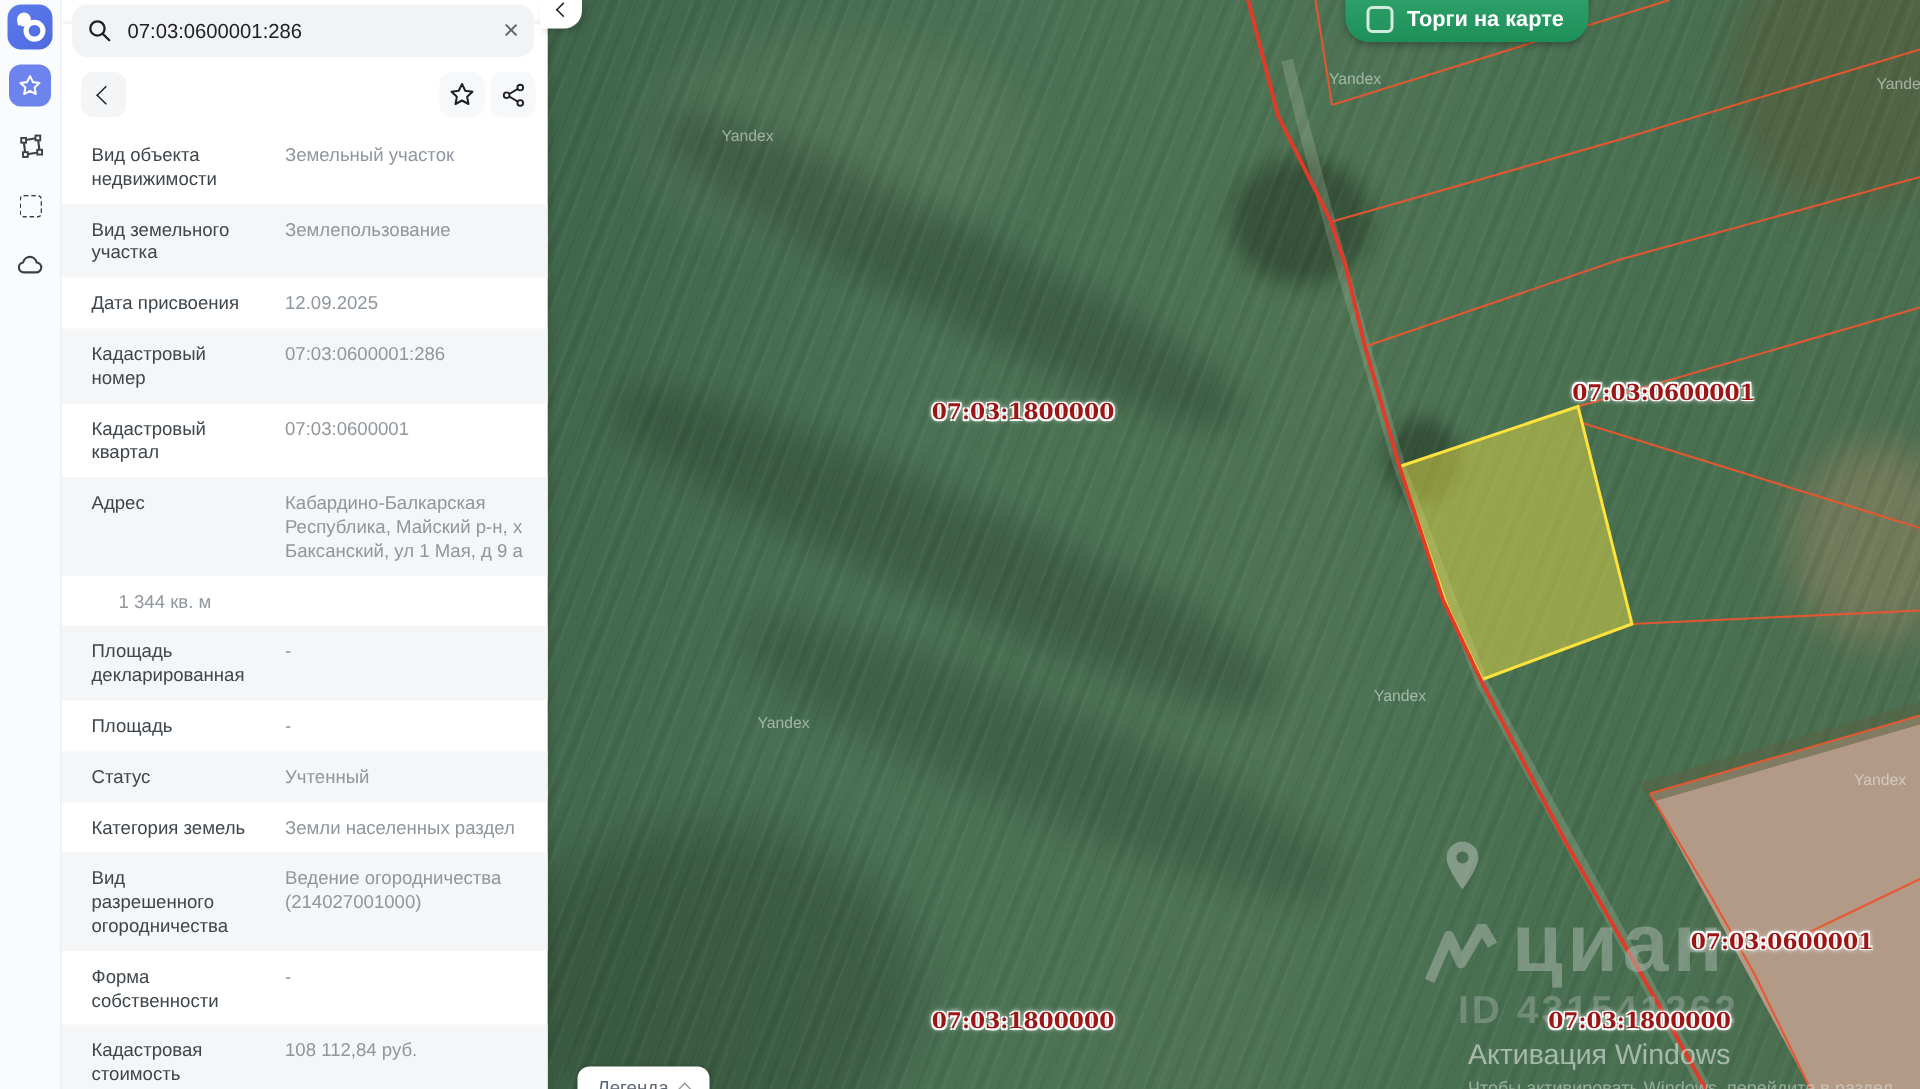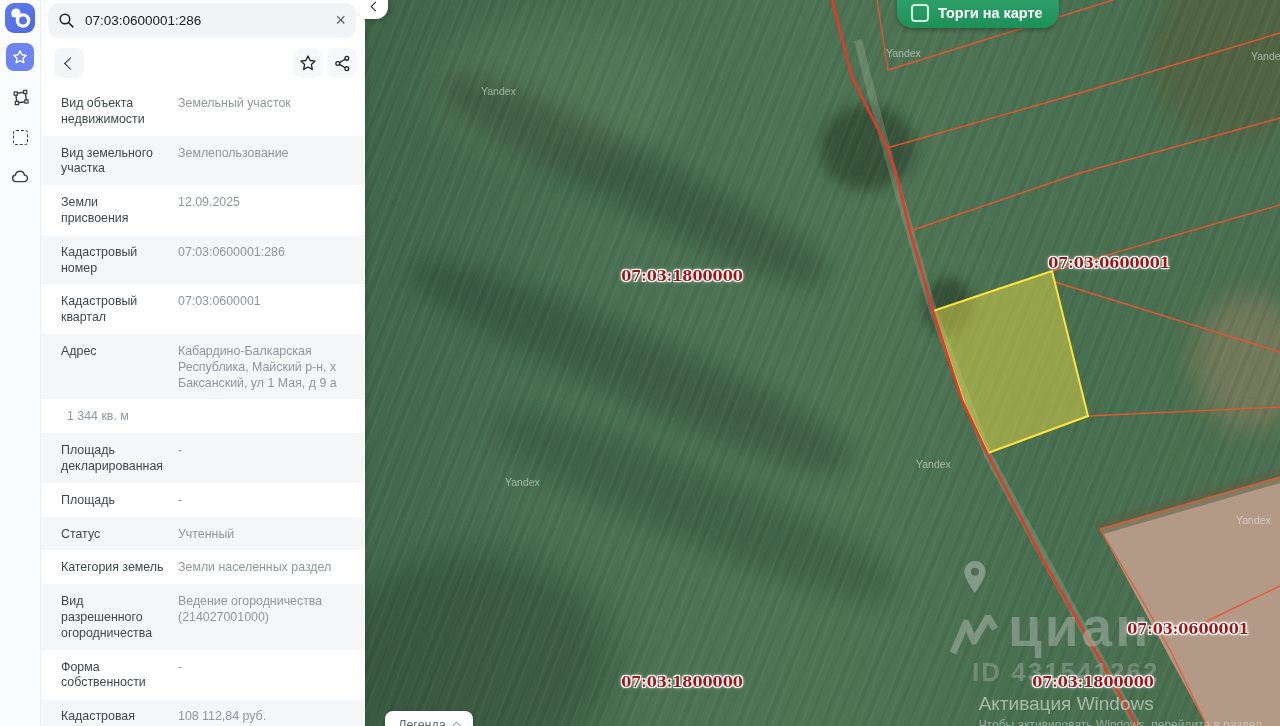--- a/index.html
+++ b/index.html
@@ -20,21 +20,21 @@
   .search-bar input{flex:1;border:none;background:transparent;outline:none;font-family:"Liberation Sans",sans-serif;font-size:13.5px;color:#202124;margin-left:8px;padding-bottom:1px;}
   .icon-btn{border:none;background:transparent;padding:0;display:flex;align-items:center;justify-content:center;cursor:pointer;}
   .close-x{font-size:18px;color:#5f6368;line-height:1;margin-top:-1px;}
   .head-btn{position:absolute;width:30px;height:30px;top:32px;border-radius:8px;background:#f4f5f7;display:flex;align-items:center;justify-content:center;cursor:pointer;}
   .chev-left{width:8px;height:8px;border-left:1.8px solid #202124;border-bottom:1.8px solid #202124;transform:rotate(45deg);margin-left:3px;}
 
   .rows{position:absolute;left:0;right:0;top:70px;}
   .row{display:flex;padding:8px 12px 8px 21px;font-size:12.4px;line-height:15.8px;box-sizing:border-box;min-height:29px;align-items:flex-start;}
   .row:nth-child(even){background:#f5f6f7;}
   .row .lbl{width:103px;flex:none;color:#3f464b;padding-right:8px;padding-top:2px;}
-  .row .val{flex:1;color:#8f969c;padding-left:6px;padding-top:2px;}
+  .row .val{flex:1;color:#8f969c;padding-left:6px;padding-top:2px;margin-left:12px;}
 
   
   .map{position:absolute;left:365px;top:0;width:915px;height:726px;overflow:hidden;z-index:1;cursor:grab;
     background:linear-gradient(100deg,#3f654a 0%,#4a7153 28%,#4e7454 55%,#487050 75%,#4c6f50 100%);}
   .blob{position:absolute;border-radius:50%;pointer-events:none;}
   .tex{position:absolute;inset:0;pointer-events:none;z-index:4;
     background:repeating-linear-gradient(113deg,rgba(0,0,0,.055) 0 4px,rgba(0,0,0,0) 4px 13px),
                repeating-linear-gradient(110deg,rgba(255,255,255,.03) 0 2px,rgba(255,255,255,0) 2px 9px);}
   .map svg.lines{position:absolute;inset:0;z-index:5;}
   .map-label{position:absolute;transform:translate(-50%,-50%);z-index:8;font-family:"DejaVu Serif",serif;font-weight:bold;font-size:14.5px;color:#9c1616;white-space:nowrap;pointer-events:none;
@@ -220,21 +220,21 @@
     <div class="lbl">Вид объекта недвижимости</div>
     <div class="val">Земельный участок</div>
   </div>
 
   <div class="row">
     <div class="lbl">Вид земельного участка</div>
     <div class="val">Землепользование</div>
   </div>
 
   <div class="row">
-    <div class="lbl">Земли присвоения</div>
+    <div class="lbl">Дата присвоения</div>
     <div class="val">12.09.2025</div>
   </div>
 
   <div class="row">
     <div class="lbl">Кадастровый номер</div>
     <div class="val">07:03:0600001:286</div>
   </div>
 
   <div class="row">
     <div class="lbl">Кадастровый квартал</div>

